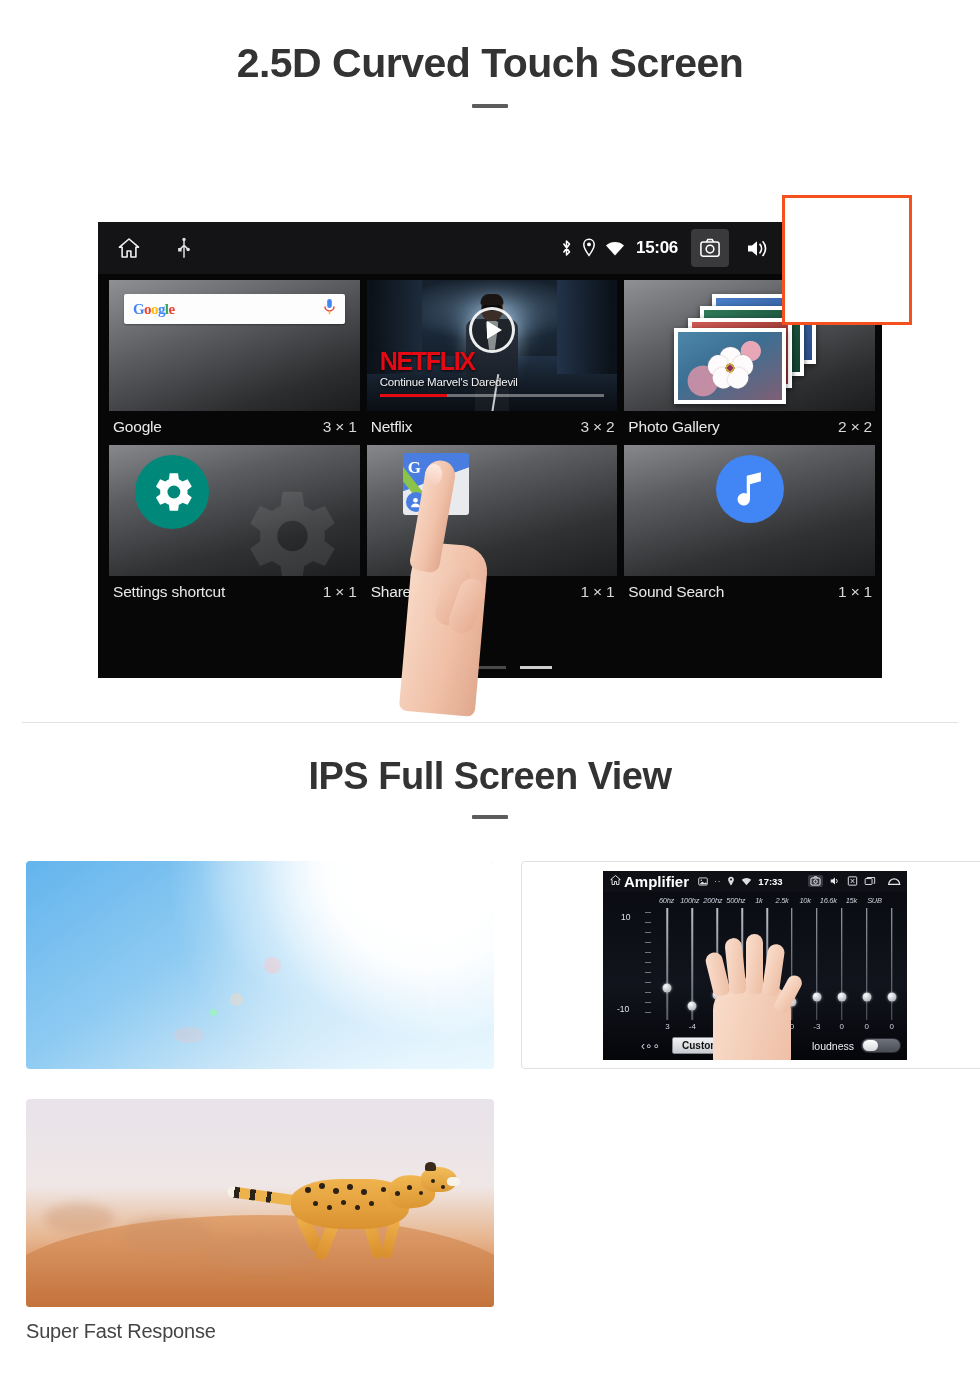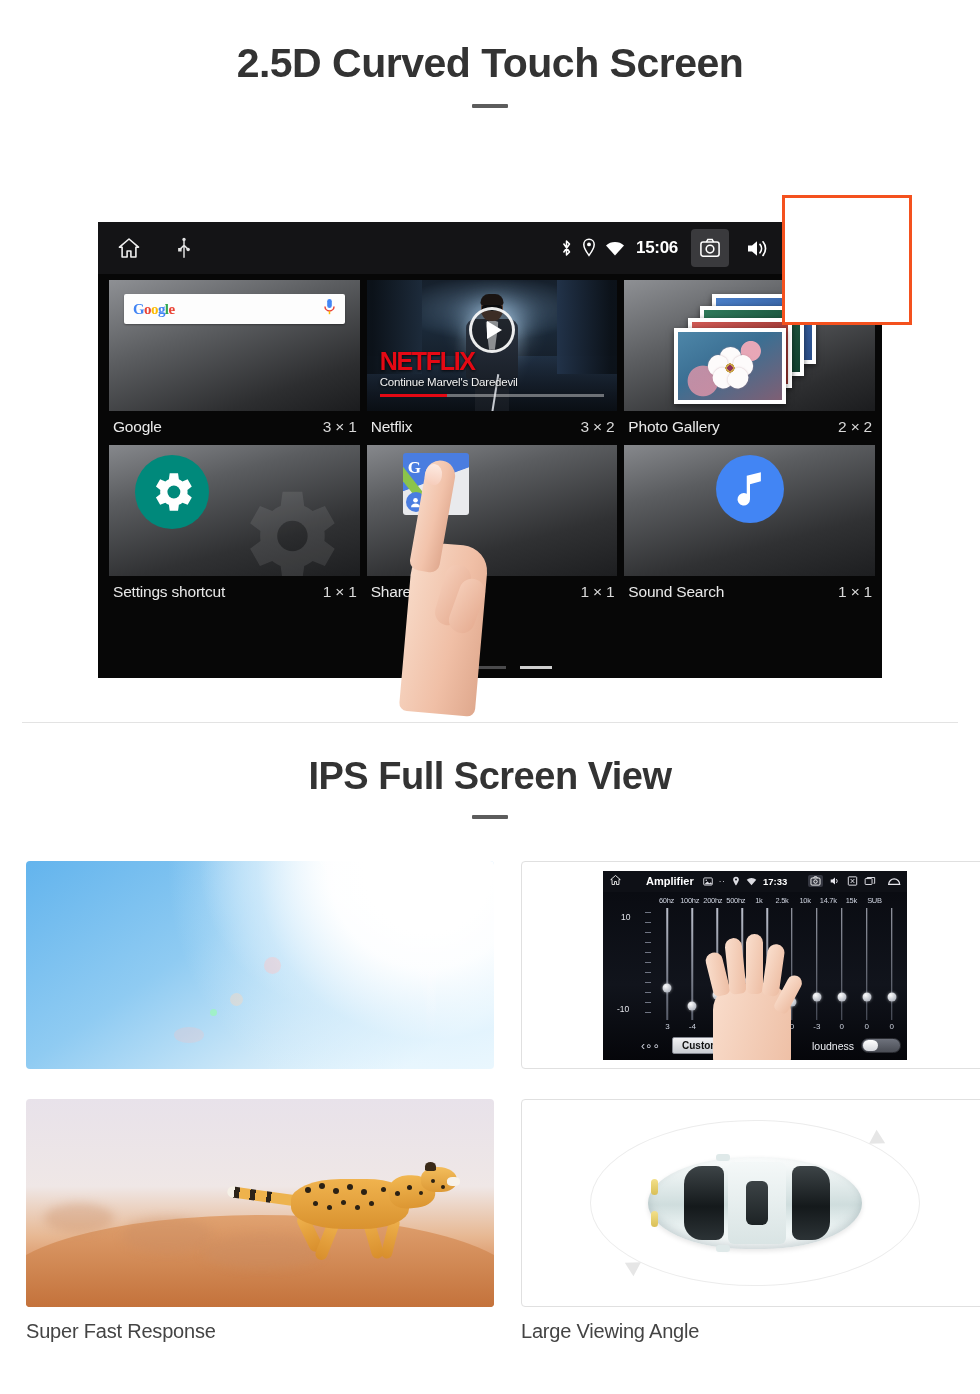--- a/index.html
+++ b/index.html
@@ -242,31 +242,31 @@
       radial-gradient(circle at 70% 0%, rgba(255,255,255,.85) 0 10%, rgba(255,255,255,0) 40%),
       linear-gradient(145deg,#63b4ed 0%,#8fcbf2 38%,#cbe7f8 66%,#f2fbff 88%);
   }
   .ray { position:absolute; background:linear-gradient(180deg, rgba(255,255,255,.85), rgba(255,255,255,0));
     transform-origin:top center; }
   .flare { position:absolute; border-radius:50%; }
 
   
   .amp { width:304px; height:189px; background:#05060a; position:relative; overflow:hidden; }
   .amp-top { height:21px; background:#0e1016; display:flex; align-items:center; padding:0 6px; color:#dcdce2; }
-  .amp-title { font-size:11px; font-weight:bold; margin-left:24px; color:#fff; }
+  .amp-title { font-size:15px; font-weight:bold; margin-left:2px; color:#fff; }
   .amp-icons { margin-left:9px; display:flex; align-items:center; gap:6px; }
   .amp-clock { font-size:9.5px; font-weight:bold; color:#fff; margin-left:6px; }
   .amp-right { margin-left:auto; display:flex; align-items:center; gap:6px; }
   .amp-cam { background:#343640; border-radius:2px; padding:1px 2px; display:flex; }
   .amp-body { position:relative; height:168px;
     background:linear-gradient(180deg,#0a0c12 0%, #11141c 55%, #05060a 100%); }
   .amp-side { position:absolute; left:0; top:0; width:46px; height:140px; text-align:center; padding-top:5px; }
   .amp-side .lbl { font-size:8.5px; color:#4f8ff0; margin-top:1px; }
   .amp-side .lbl2 { font-size:8.5px; color:#e9e9ef; margin-top:1px; }
-  .amp-freqs { position:absolute; left:52px; right:21px; top:4px; display:flex; }
+  .amp-freqs { position:absolute; left:52px; right:21px; top:4px; display:flex;font-style:italic; }
   .amp-freqs span { flex:1; text-align:center; font-size:7.5px; color:#cdd2de; letter-spacing:-0.3px; }
   .amp-scale { position:absolute; left:38px; top:20px; width:14px; height:104px; }
   .amp-scale .tick { position:absolute; left:4px; width:6px; height:1px; background:#6f7482; }
   .amp-10 { position:absolute; left:18px; top:20px; font-size:8.5px; color:#e2e4ea; }
   .amp-m10 { position:absolute; left:14px; top:112px; font-size:8.5px; color:#e2e4ea; }
   .amp-sliders { position:absolute; left:52px; right:3px; top:16px; height:112px; display:flex; }
   .amp-slider { flex:1; position:relative; }
   .amp-rail { position:absolute; left:50%; transform:translateX(-50%); top:0; bottom:0; width:1.5px;
     background:linear-gradient(180deg,#b9bdc9,#565b68); }
   .amp-knob { position:absolute; left:50%; transform:translate(-50%,-50%); width:9px; height:9px;
@@ -666,21 +666,21 @@
 
 
             <div class="amp-freqs">
               <span>60hz</span>
               <span>100hz</span>
               <span>200hz</span>
               <span>500hz</span>
               <span>1k</span>
               <span>2.5k</span>
               <span>10k</span>
-              <span>14.7k</span>
+              <span>16.6k</span>
               <span>15k</span>
               <span>SUB</span>
             </div>
 
             <div class="amp-10">10</div>
             <div class="amp-m10">-10</div>
             <div class="amp-scale">
               <span class="tick" style="top:0"></span>
                 <span class="tick" style="top:10px"></span>
               <span class="tick" style="top:20px"></span>
@@ -804,37 +804,15 @@
           <div class="spot" style="left:126px;top:30px;width:5px;height:5px"></div>
           <div class="spot" style="left:138px;top:24px;width:5px;height:5px"></div>
           <div class="spot" style="left:150px;top:30px;width:4px;height:4px"></div>
           <div class="spot" style="left:162px;top:18px;width:4px;height:4px"></div>
           <div class="spot" style="left:172px;top:24px;width:4px;height:4px"></div>
         </div>
       </div>
       <div class="card-cap">Super Fast Response</div>
     </div>
 
-    <div class="card" style="margin-top:30px">
-      <div class="card-media framed">
-        <div class="car-stage">
-          <div class="car-ellipse"></div>
-          <div class="car-arrow a1"></div>
-          <div class="car-arrow a2"></div>
-          <div class="car">
-            <div class="car-body"></div>
-            <div class="car-glass car-wind"></div>
-            <div class="car-glass car-rear"></div>
-            <div class="car-roof">
-                <div class="car-sun"></div>
-              </div>
-            <div class="car-mirror" style="left:68px; top:-3px;"></div>
-            <div class="car-mirror" style="left:68px; bottom:-3px;"></div>
-            <div class="car-light" style="left:3px; top:22px;"></div>
-            <div class="car-light" style="left:3px; bottom:22px;"></div>
-          </div>
-        </div>
-      </div>
-      <div class="card-cap">Large Viewing Angle</div>
-    </div>
 
   </div>
 </div>
 
 </body></html>

